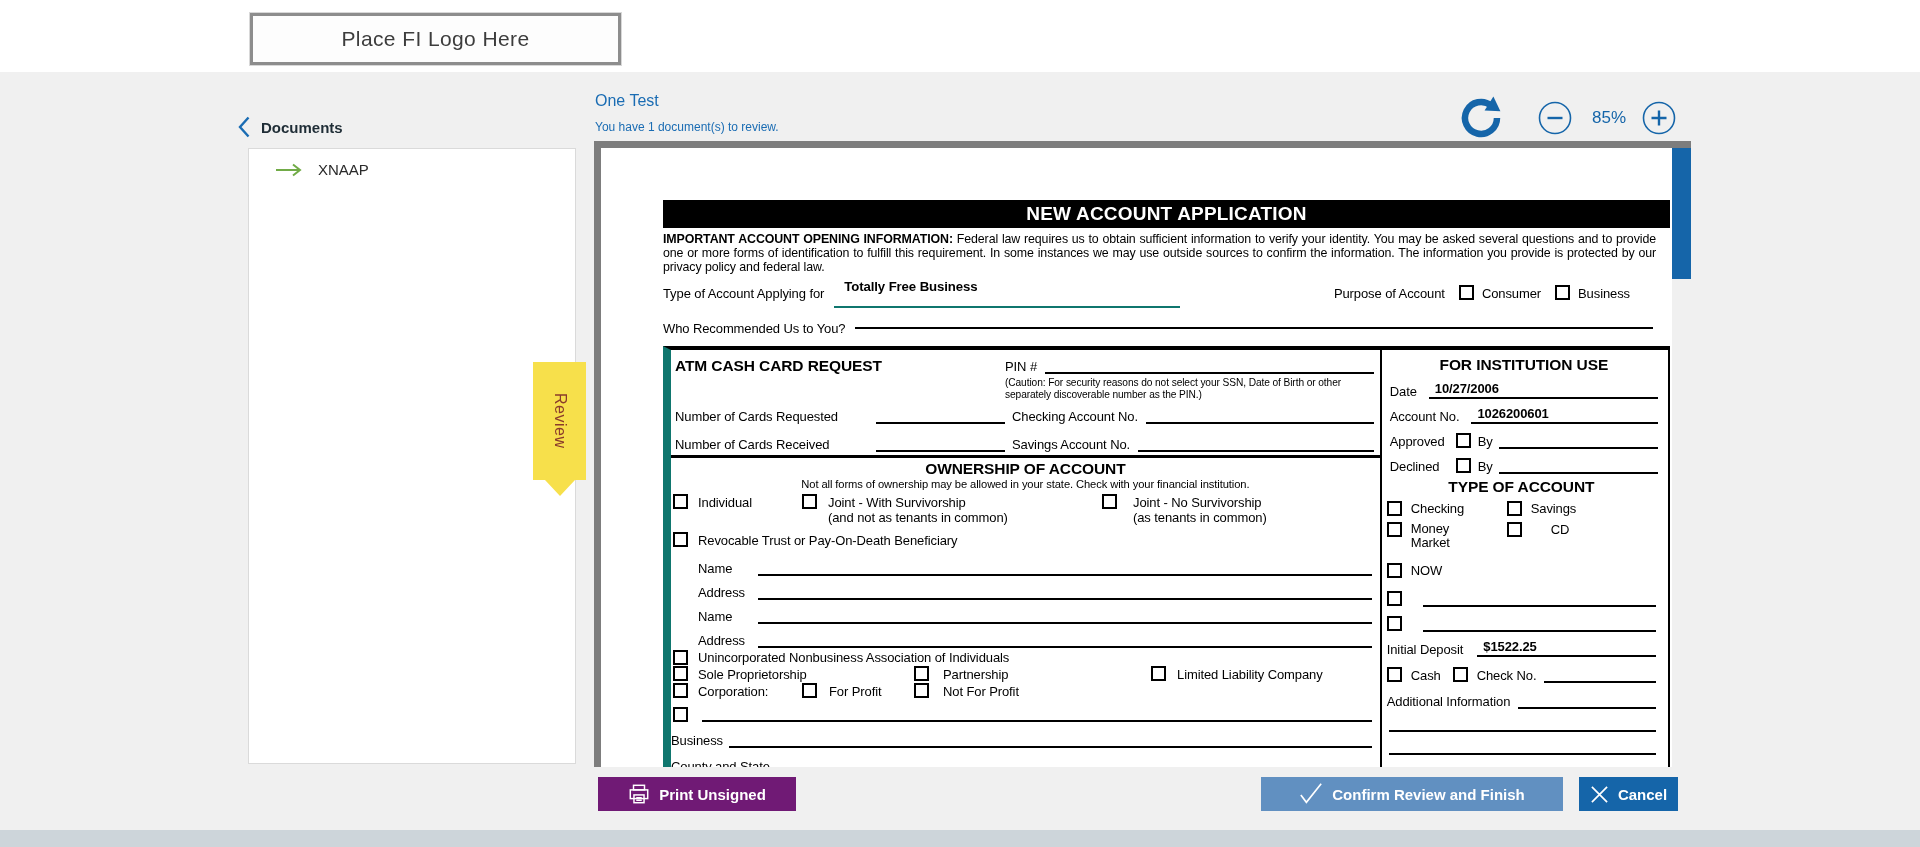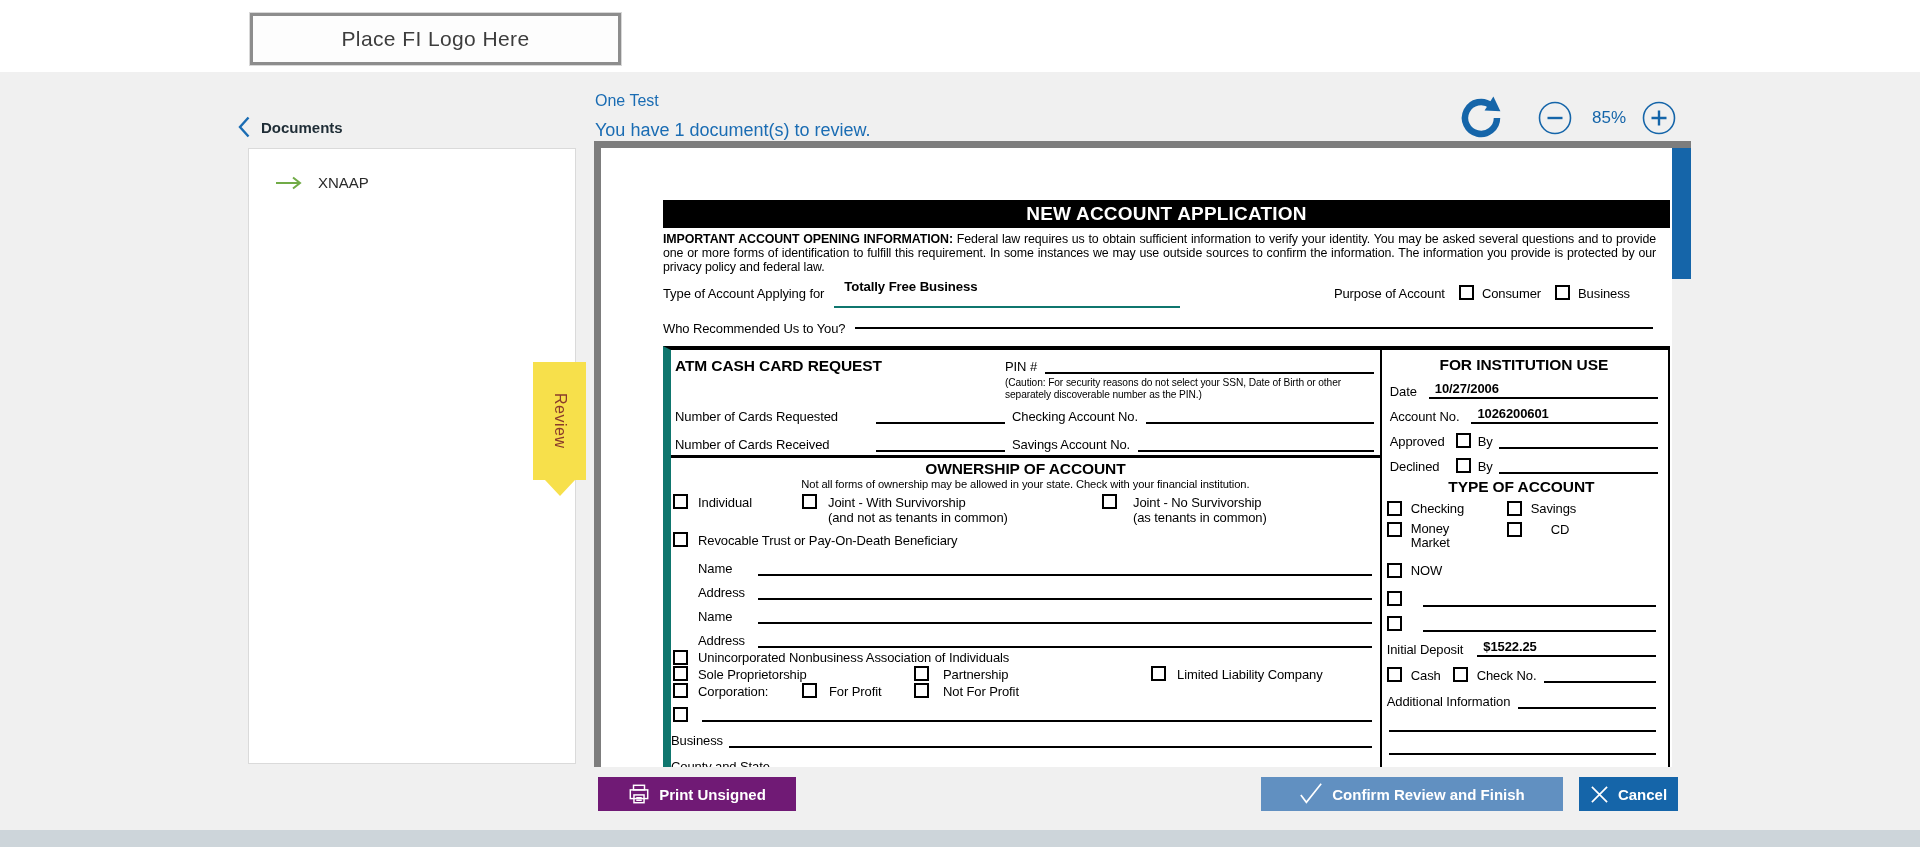--- a/index.html
+++ b/index.html
@@ -9,27 +9,27 @@
   
   .top-header { position:absolute; left:0; top:0; width:1920px; height:72px; background:#ffffff; }
   .logo-box { position:absolute; left:250px; top:13px; width:371px; height:52px; background:#fdfdfd;
               border:3px solid #8d8d8d; outline:1px solid #d8d8d8; display:flex; align-items:center;
               justify-content:center; color:#3d3d3d; font-size:21px; letter-spacing:0.4px; }
 
   
   .back-row { position:absolute; left:238px; top:114px; height:26px; display:flex; align-items:center; gap:11px; cursor:pointer; }
   .back-row .lbl { font-size:15px; font-weight:700; color:#1f2d36; }
   .doc-panel { position:absolute; left:248px; top:148px; width:328px; height:616px; background:#fff; border:1px solid #dadada; }
-  .doc-item { margin:25px 0 0 26px; display:flex; align-items:center; gap:15px; cursor:pointer; }
+  .doc-item { margin:12px 0 0 26px; display:flex; align-items:center; gap:15px; cursor:pointer; }
   .doc-item .lbl { font-size:15px; color:#2a2a2a; }
 
   
   .title-block { position:absolute; left:595px; top:92px; }
   .title-block .t1 { color:#1a6cb3; font-size:16px; }
-  .title-block .t2 { color:#1a6cb3; font-size:18px; margin-top:10px; }
+  .title-block .t2 { color:#1a6cb3; font-size:12px; margin-top:10px; }
   .zoomctl { position:absolute; left:1458px; top:95px; height:46px; display:flex; align-items:center; }
   .zoomctl .zbtn { cursor:pointer; display:block; }
   .zoom-pct { color:#1565a9; font-size:17px; margin:0 16px 0 20px; }
 
   
   .viewer { position:absolute; left:594px; top:141px; width:1097px; height:626px;
             border-top:7px solid #7d7d7d; border-left:7px solid #7d7d7d; background:#f0f0f0; }
   .page { position:absolute; left:0; top:0; width:1071px; height:619px; background:#fff; overflow:hidden; }
   .sbar { position:absolute; left:1071px; top:0; width:19px; height:619px; background:#f0f0f0; }
   .sthumb { width:19px; height:131px; background:#1565a9; }

